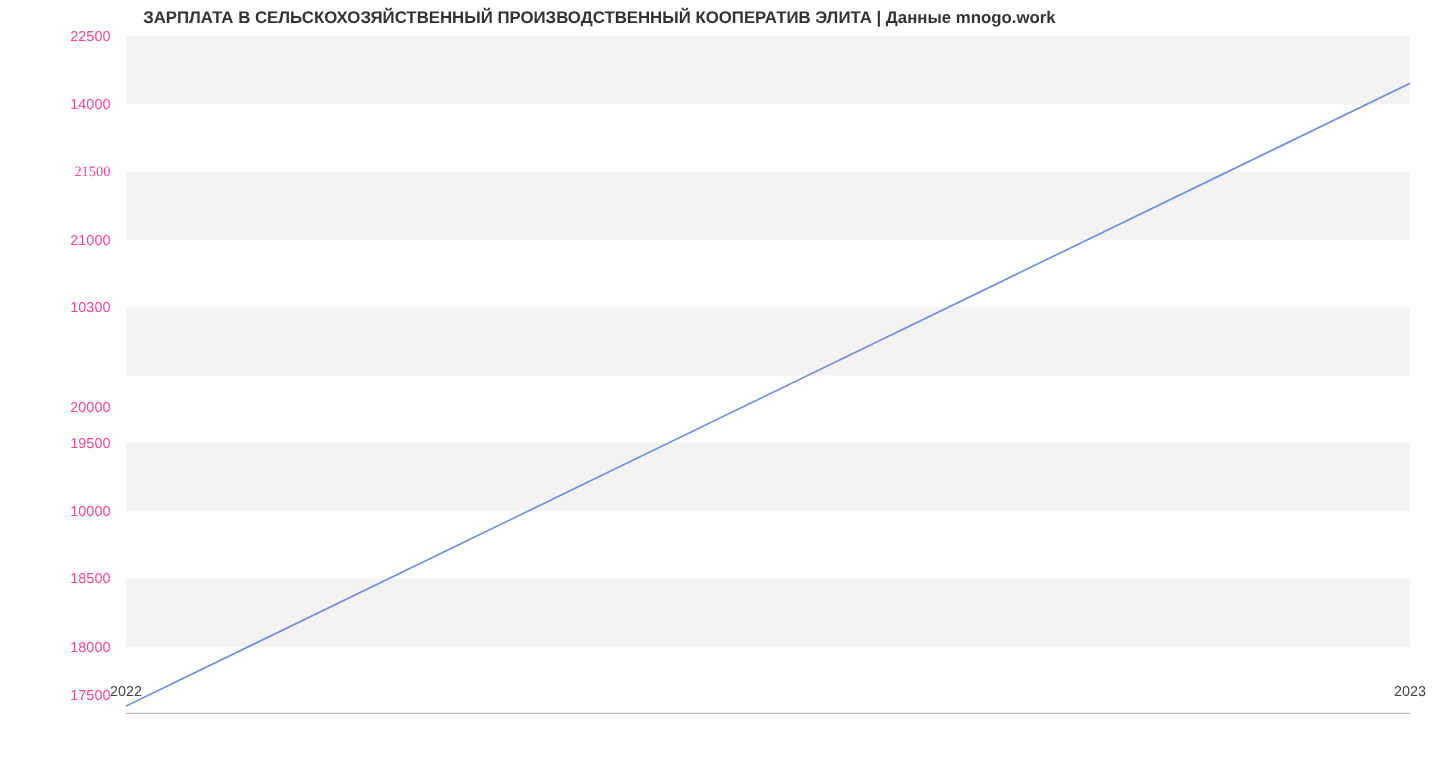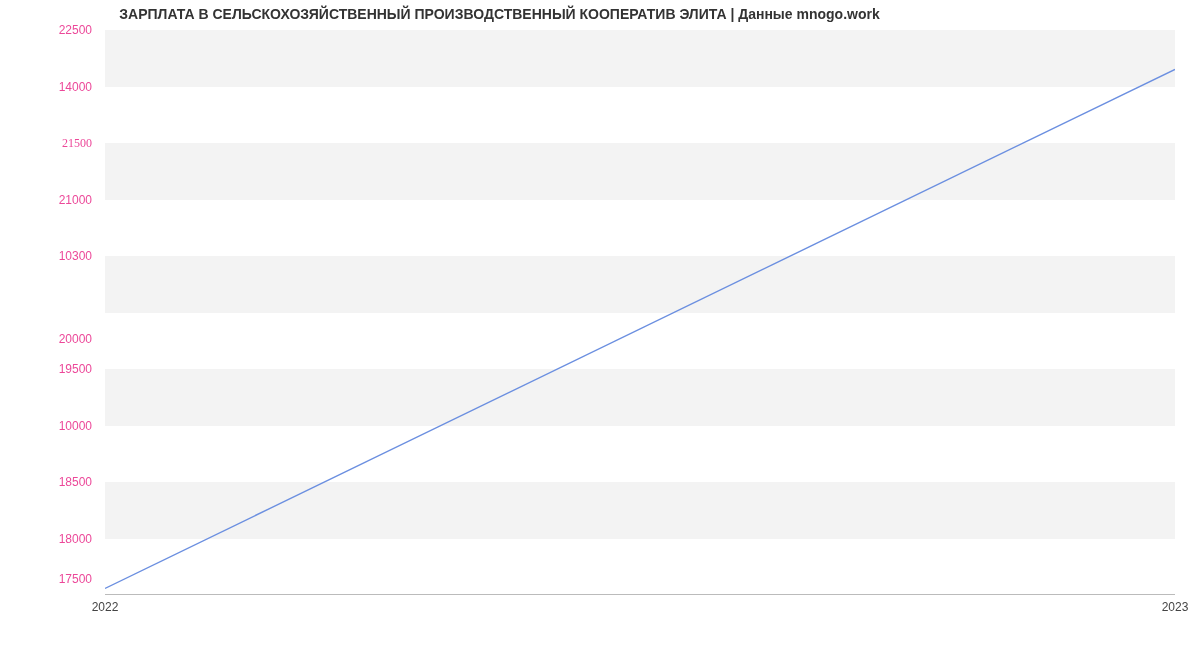--- a/index.html
+++ b/index.html
@@ -55,21 +55,21 @@
     position: absolute;
     right: 8px;
     font-size: 12px;
     color: #ec4899;
     transform: translateY(-50%);
     white-space: nowrap;
   }
   .x-labels {
     position: absolute;
     left: 105px;
-    top: 600px;
+    top: 569px;
     width: 1070px;
     height: 20px;
   }
   .x-label {
     position: absolute;
     font-size: 12px;
     color: #444;
     transform: translateX(-50%);
   }
   svg.line-layer {

